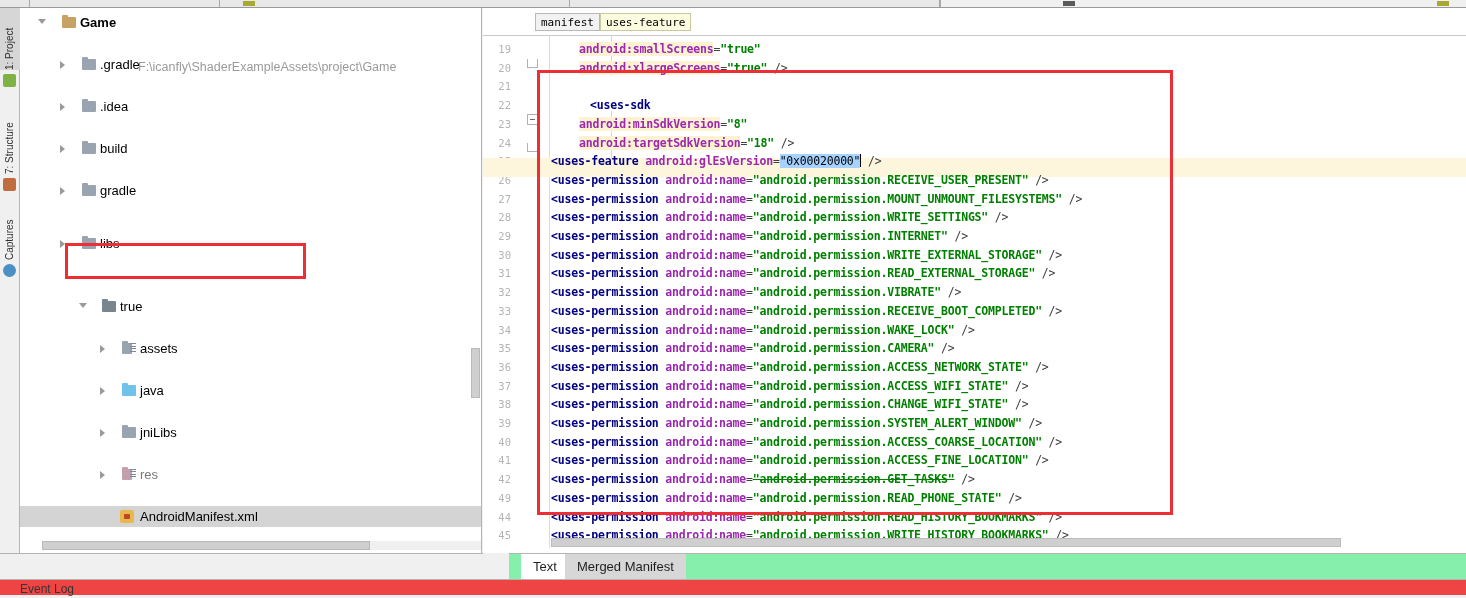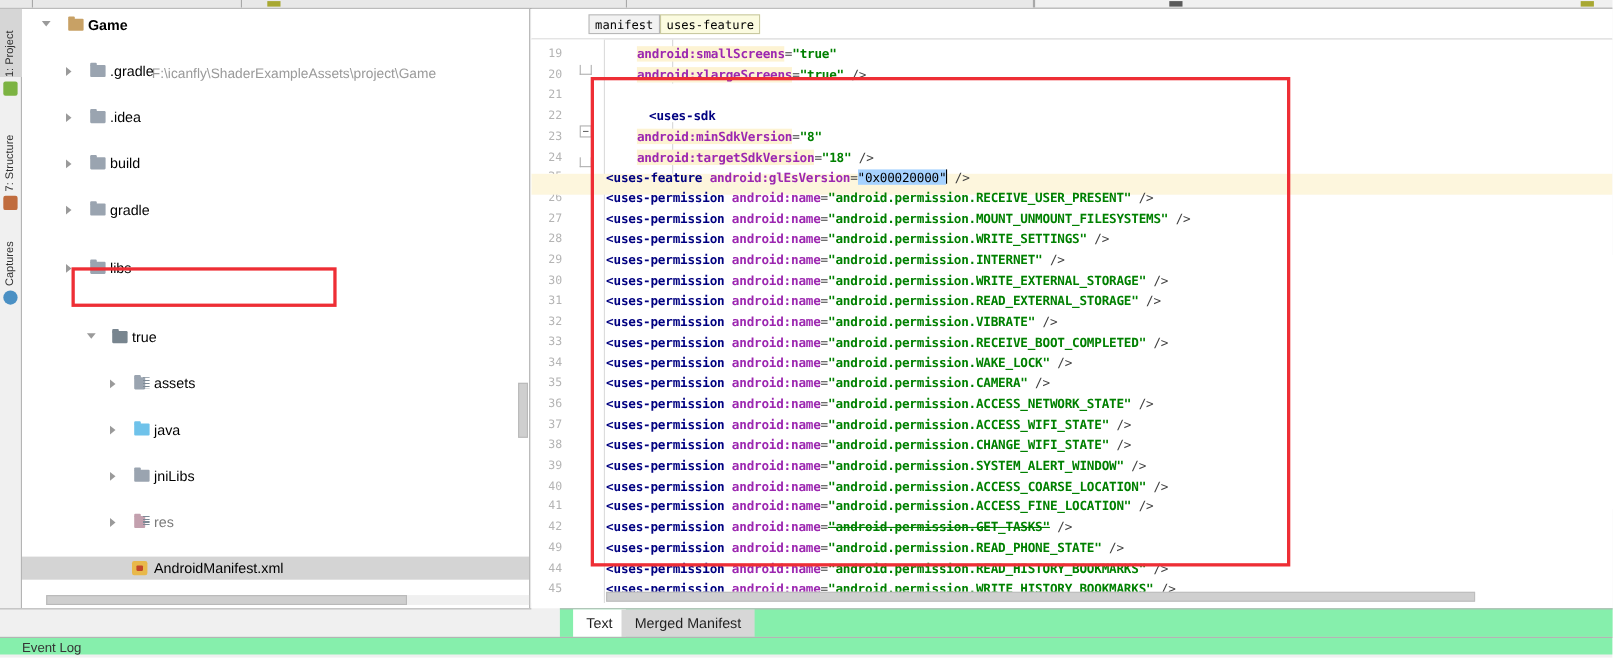--- a/index.html
+++ b/index.html
@@ -212,21 +212,21 @@
   .btab {
     position: absolute; top: 0; height: 25px; line-height: 25px;
     font-size: 13px; padding: 0 12px; color: #1f1f1f;
   }
   .btab.active { background: #ffffff; }
   .btab.inactive { background: #d7d7d7; }
 
   
   .statusbar {
     position: absolute; left: 0; top: 579px; width: 1466px; height: 16px;
-    background: #86efac; border-top: 1px solid #b4b4b4;
+    background: #ef4444; border-top: 1px solid #b4b4b4;
   }
   .eventlog {
     position: absolute; left: 20px; top: 2px;
     font-size: 12px; color: #353535;
   }
   .leftstrip {
     position: absolute; left: 0; top: 553px; width: 483px; height: 26px;
     background: #f0f0f0; border-top: 1px solid #b4b4b4;
   }
 </style>

